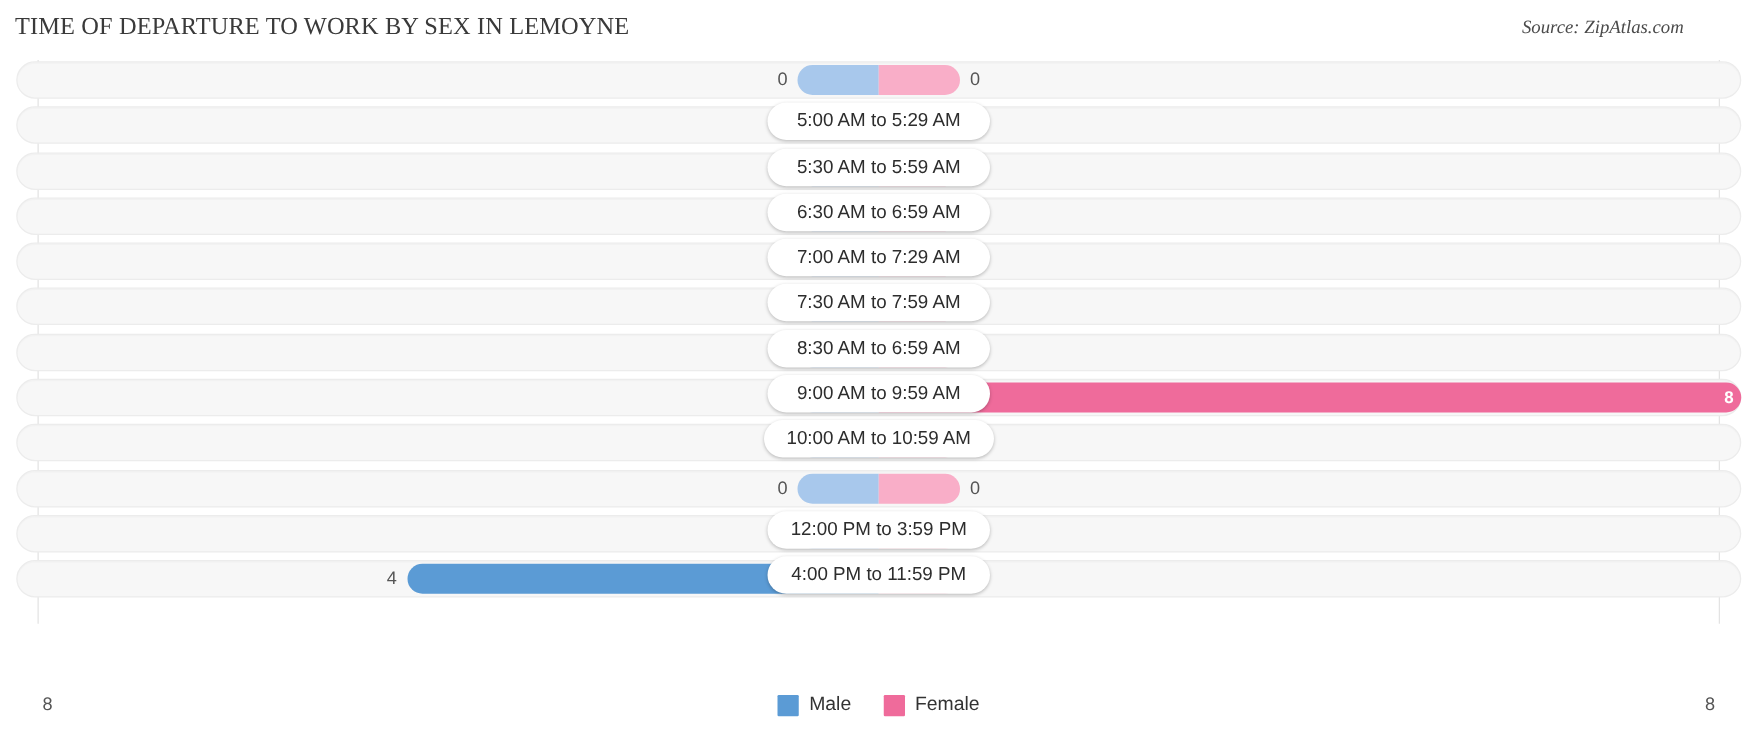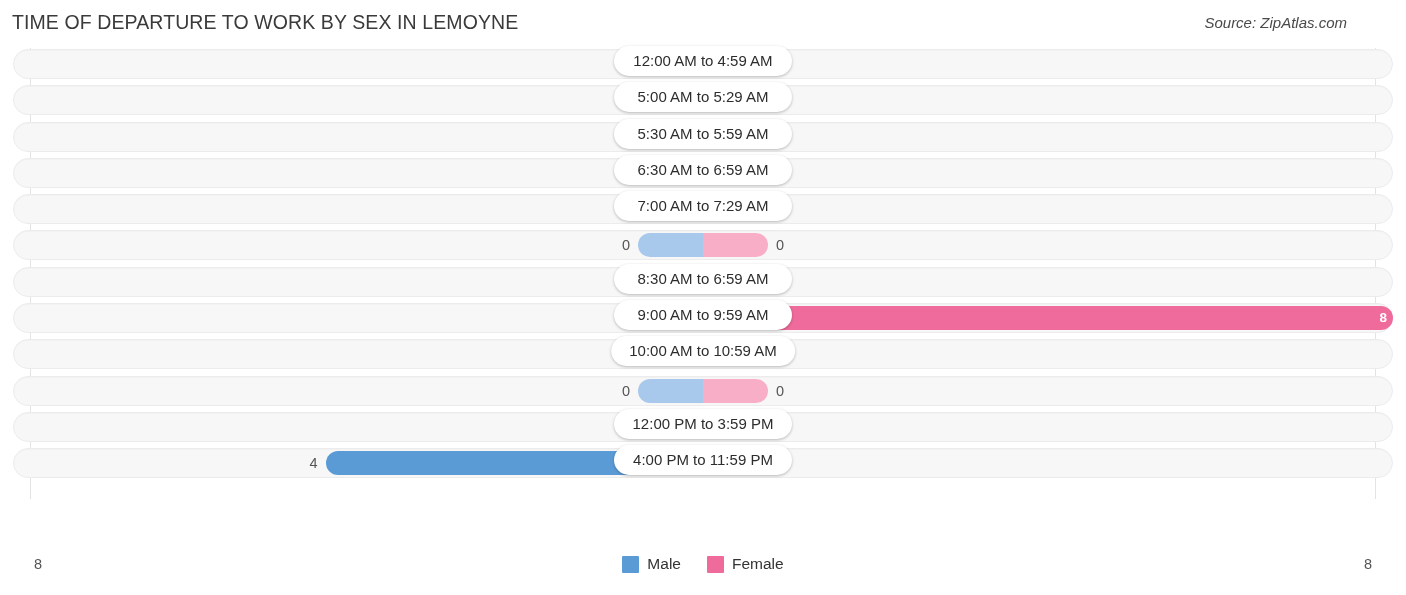--- a/index.html
+++ b/index.html
@@ -17,20 +17,21 @@
     height: 595px;
     background: #ffffff;
   }
 
   
   .header {
     position: absolute;
     top: 0; left: 0;
     width: 1359px;
     height: 46px;
+    font-family: Liberation Serif, serif;
   }
   .chart-title {
     position: absolute;
     left: 12px;
     top: 11px;
     font-size: 19.5px;
     letter-spacing: 0.1px;
     color: #3a3a3a;
     font-weight: 400;
     white-space: nowrap;
@@ -213,21 +214,20 @@
 
     <div class="rows" id="rows-container">
         <div class="row">
           <div class="track"></div>
           <div class="bars">
             <div class="bar bar-male" style="width: 65px;"></div>
             <div class="val val-male" style="right: 776px; width: 40px;">0</div>
             <div class="bar bar-female" style="width: 65px;"></div>
             <div class="val val-female" style="left: 776px; width: 40px;">0</div>
           </div>
-          <div class="pill">12:00 AM to 4:59 AM</div>
         </div>
         <div class="row">
           <div class="track"></div>
           <div class="bars">
             <div class="bar bar-male" style="width: 65px;"></div>
             <div class="val val-male" style="right: 776px; width: 40px;">0</div>
             <div class="bar bar-female" style="width: 65px;"></div>
             <div class="val val-female" style="left: 776px; width: 40px;">0</div>
           </div>
           <div class="pill">5:00 AM to 5:29 AM</div>
@@ -263,20 +263,21 @@
           <div class="pill">7:00 AM to 7:29 AM</div>
         </div>
         <div class="row">
           <div class="track"></div>
           <div class="bars">
             <div class="bar bar-male" style="width: 65px;"></div>
             <div class="val val-male" style="right: 776px; width: 40px;">0</div>
             <div class="bar bar-female" style="width: 65px;"></div>
             <div class="val val-female" style="left: 776px; width: 40px;">0</div>
           </div>
+          <div class="pill">7:30 AM to 7:59 AM</div>
         </div>
         <div class="row">
           <div class="track"></div>
           <div class="bars">
             <div class="bar bar-male" style="width: 65px;"></div>
             <div class="val val-male" style="right: 776px; width: 40px;">0</div>
             <div class="bar bar-female" style="width: 65px;"></div>
             <div class="val val-female" style="left: 776px; width: 40px;">0</div>
           </div>
           <div class="pill">8:30 AM to 6:59 AM</div>

